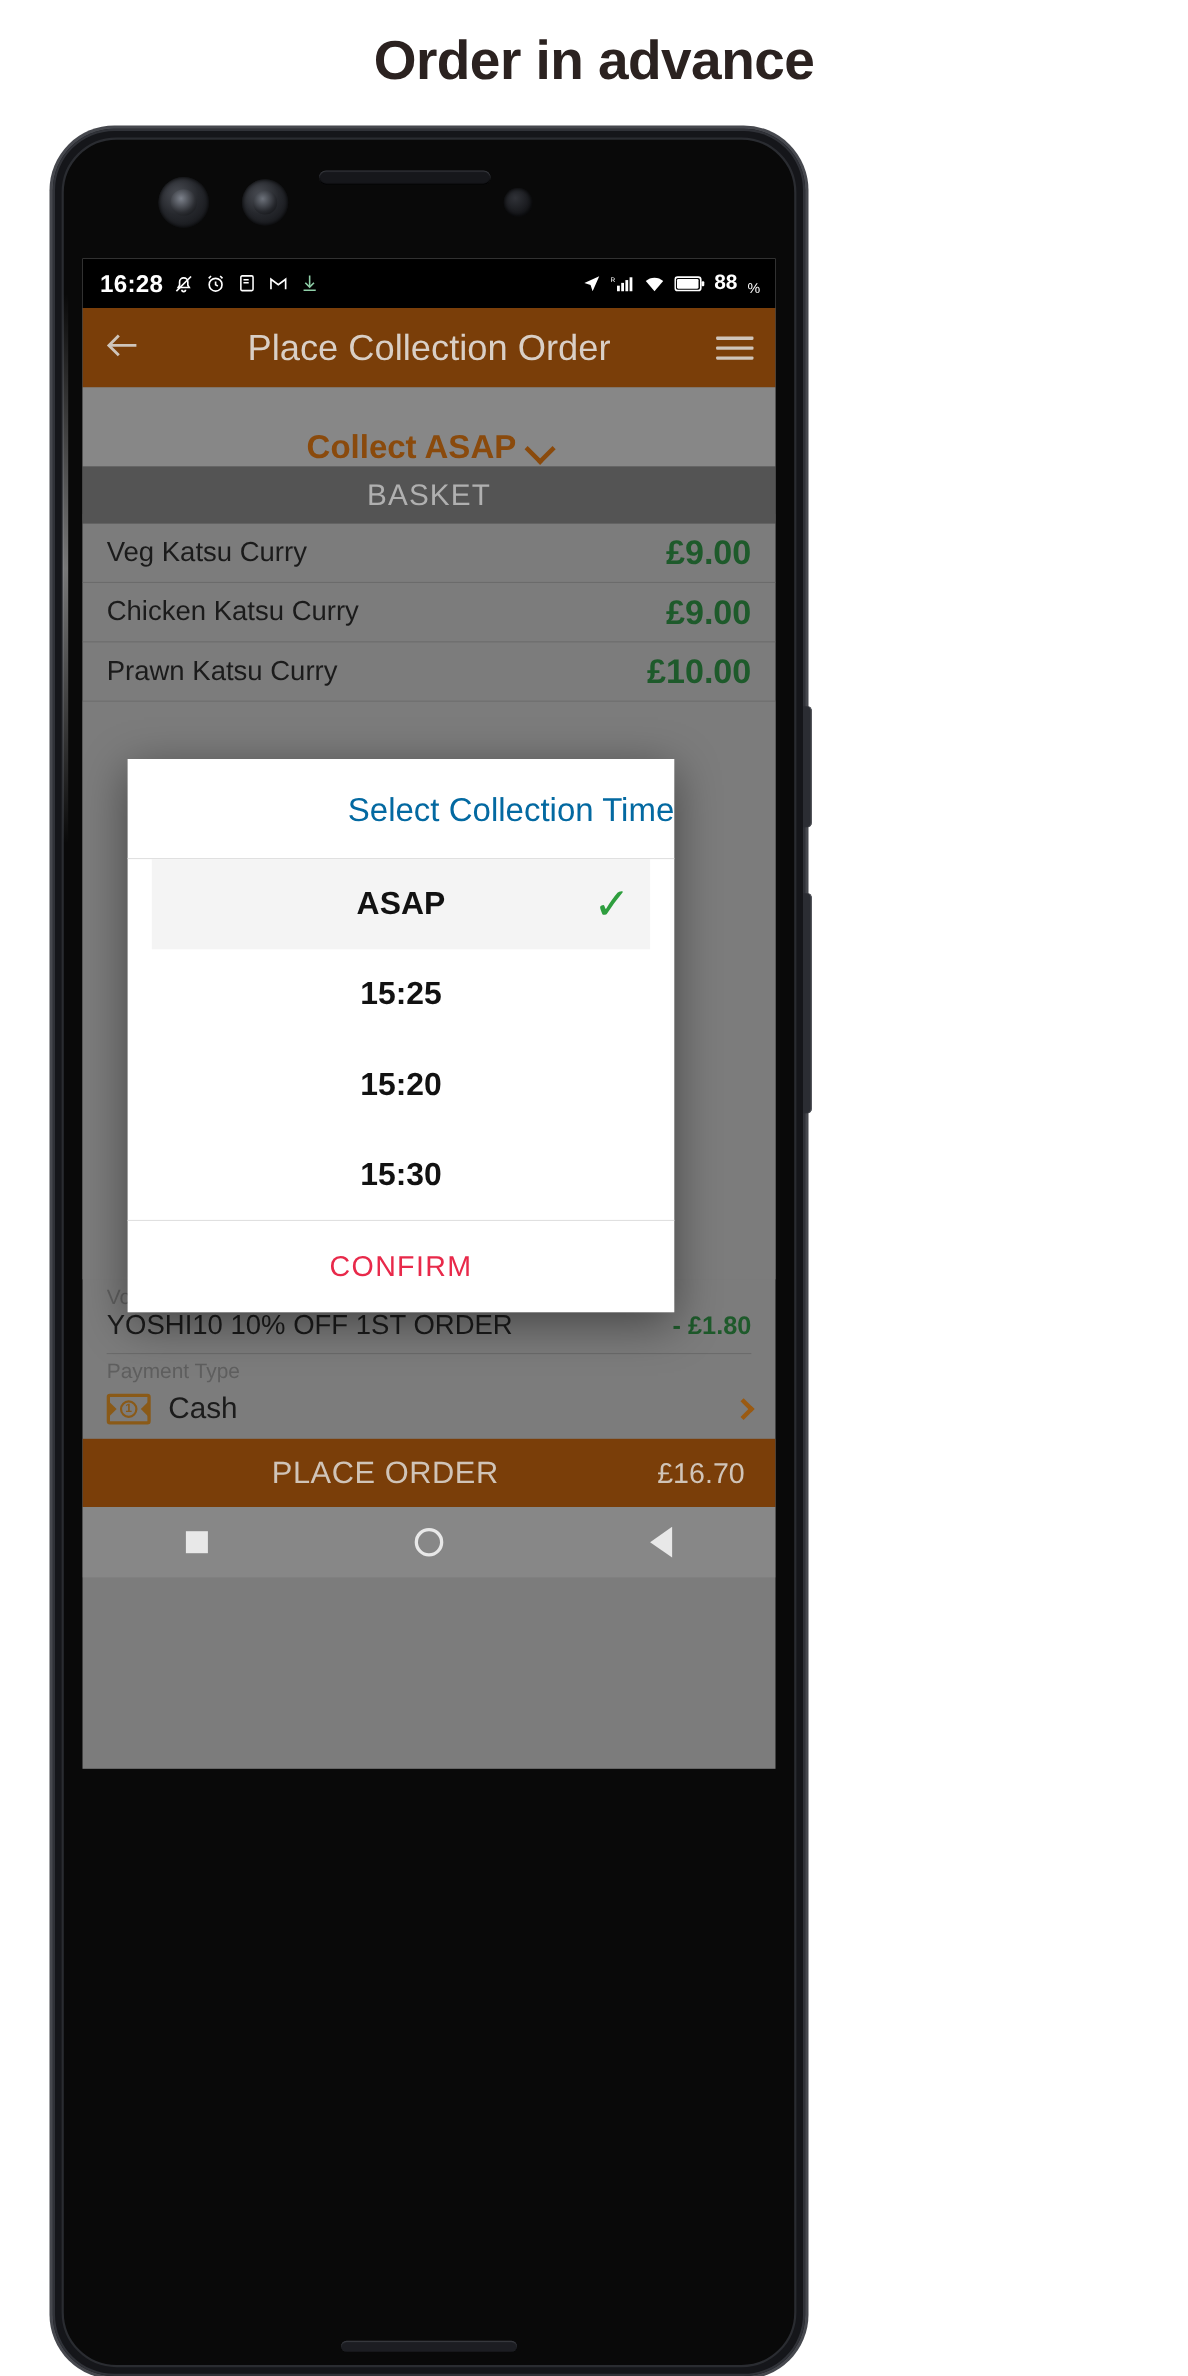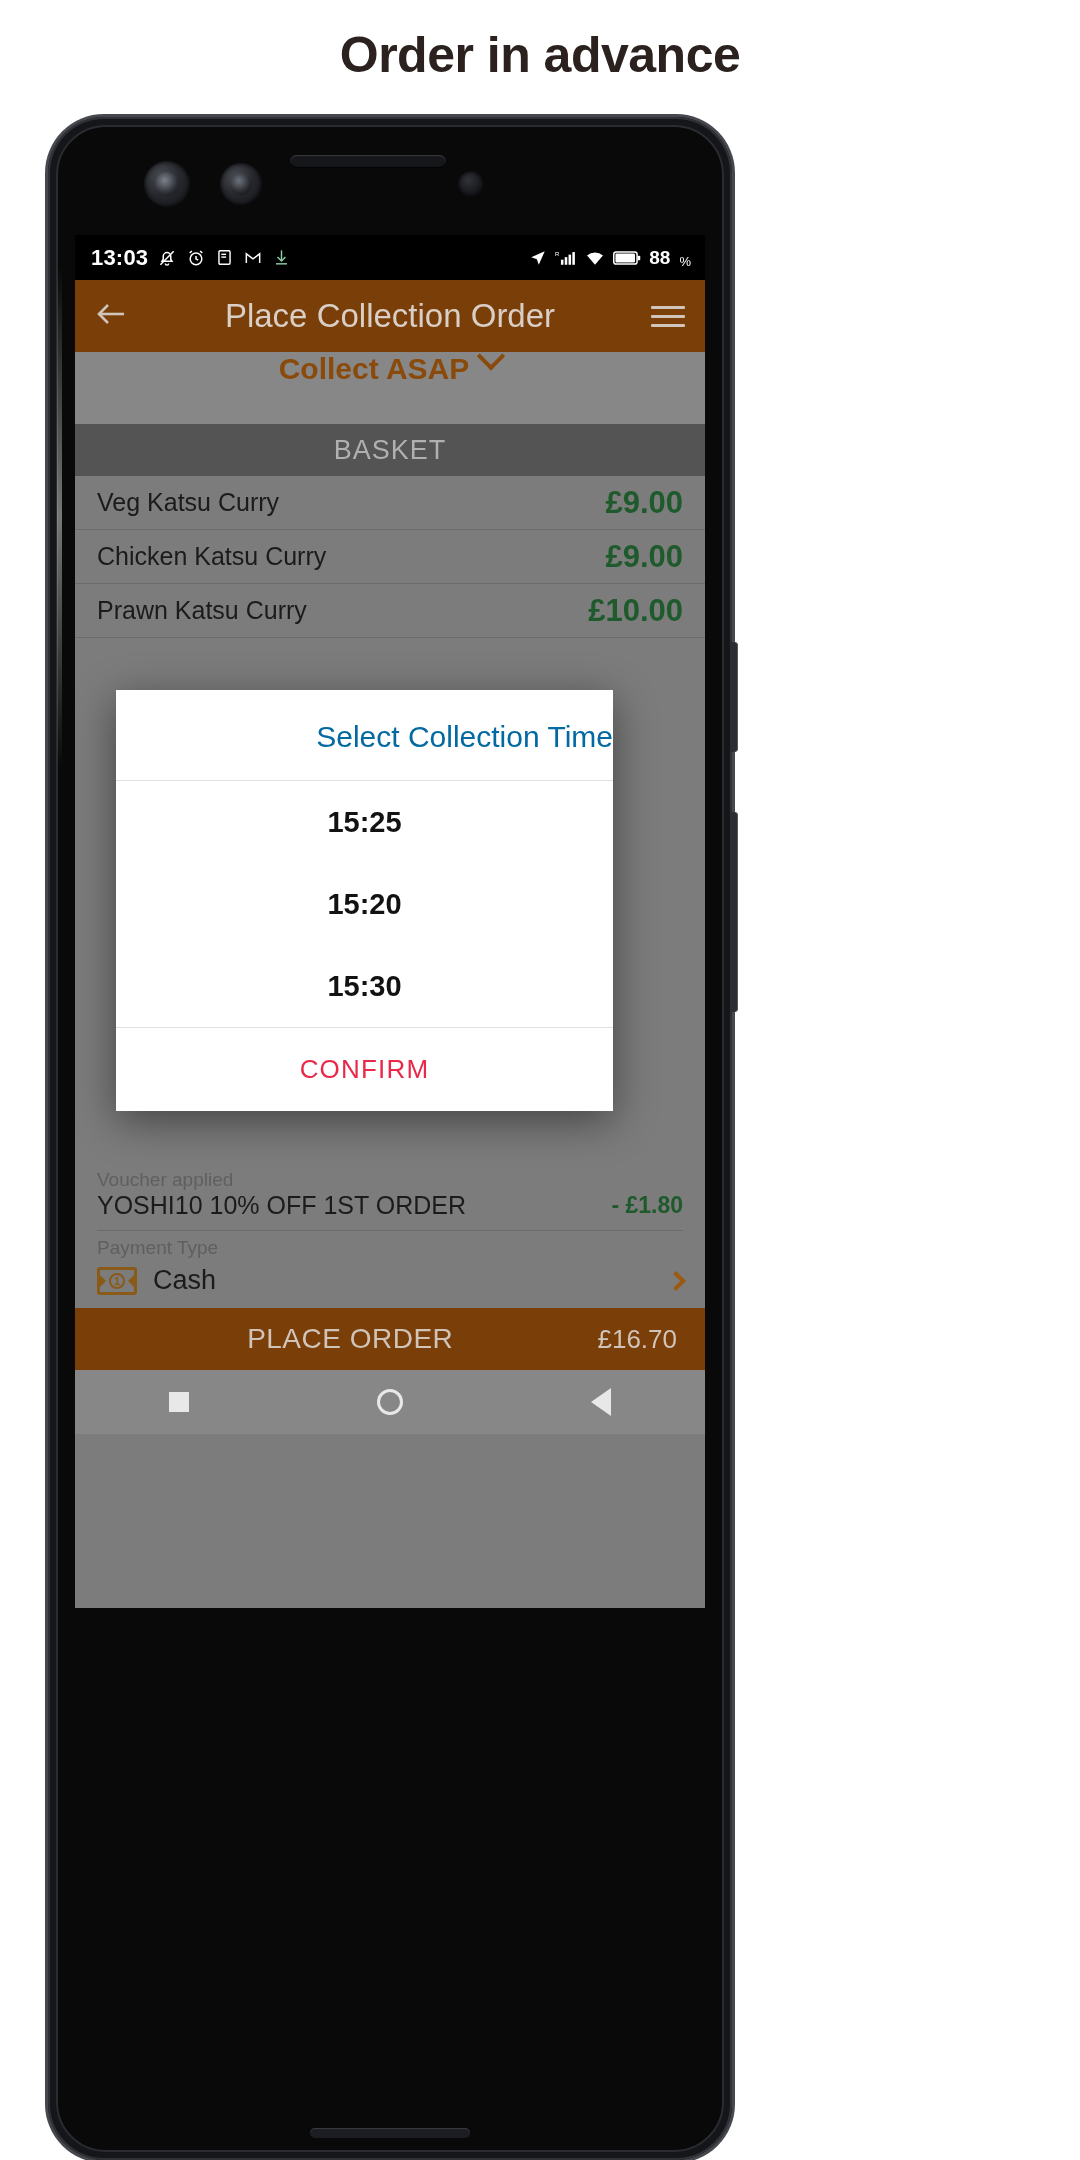--- a/index.html
+++ b/index.html
@@ -133,21 +133,21 @@
   .appbar-icon { position: relative; z-index: 2; color: #cfc5bb; cursor: pointer; }
   .hamburger { margin-left: auto; position: relative; z-index: 2; }
   .hamburger span {
     display:block; width: 34px; height: 3px; background:#cfc5bb; margin: 6px 0; border-radius:1px;
   }
 
   
   .collect-bar {
     height: 72px;
     background: #878787;
-    display: flex; align-items: flex-start; justify-content: center;
+    display: flex; align-items: flex-end; justify-content: center;
     gap: 12px;
     color: #8a4a0c;
     font-size: 30px;
     font-weight: bold;
   }
   .chev-down {
     width: 20px; height: 20px;
     border-right: 4px solid #8a4a0c;
     border-bottom: 4px solid #8a4a0c;
     transform: rotate(45deg) translate(-4px,-4px);
@@ -303,21 +303,21 @@
   <div class="sensor cam1"></div>
   <div class="sensor cam2"></div>
   <div class="earpiece"></div>
   <div class="sensor dot"></div>
   <div class="chin-bar"></div>
 
   <div class="screen">
 
     <div class="statusbar">
       <div class="sb-left">
-        <span class="sb-time">13:03</span>
+        <span class="sb-time">16:28</span>
         <span class="sb-ico">
           <svg width="20" height="20" viewBox="0 0 24 24" fill="none" stroke="#fff" stroke-width="1.8">
             <path d="M6 16h12l-1.5-2.5V10a4.5 4.5 0 0 0-9 0v3.5L6 16z"></path>
             <path d="M10 18.5a2 2 0 0 0 4 0"></path>
               <line x1="4" y1="20" x2="20" y2="4"></line>
           </svg>
         </span>
         <span class="sb-ico">
           <svg width="20" height="20" viewBox="0 0 24 24" fill="none" stroke="#fff" stroke-width="1.8">
             <circle cx="12" cy="13" r="7"></circle>
@@ -441,20 +441,24 @@
 
     <div class="navbar">
       <span class="nav-square"></span>
       <span class="nav-circle"></span>
       <span class="nav-tri"></span>
     </div>
 
     <div class="dialog">
       <div class="dlg-title">Select Collection Time</div>
 
+      <div class="dlg-opt selected">
+        <span class="opt-label">ASAP</span>
+        <span class="tick">✓</span>
+      </div>
       <div class="dlg-opt">
         <span class="opt-label">15:25</span>
       </div>
       <div class="dlg-opt">
         <span class="opt-label">15:20</span>
       </div>
       <div class="dlg-opt">
         <span class="opt-label">15:30</span>
       </div>
 

